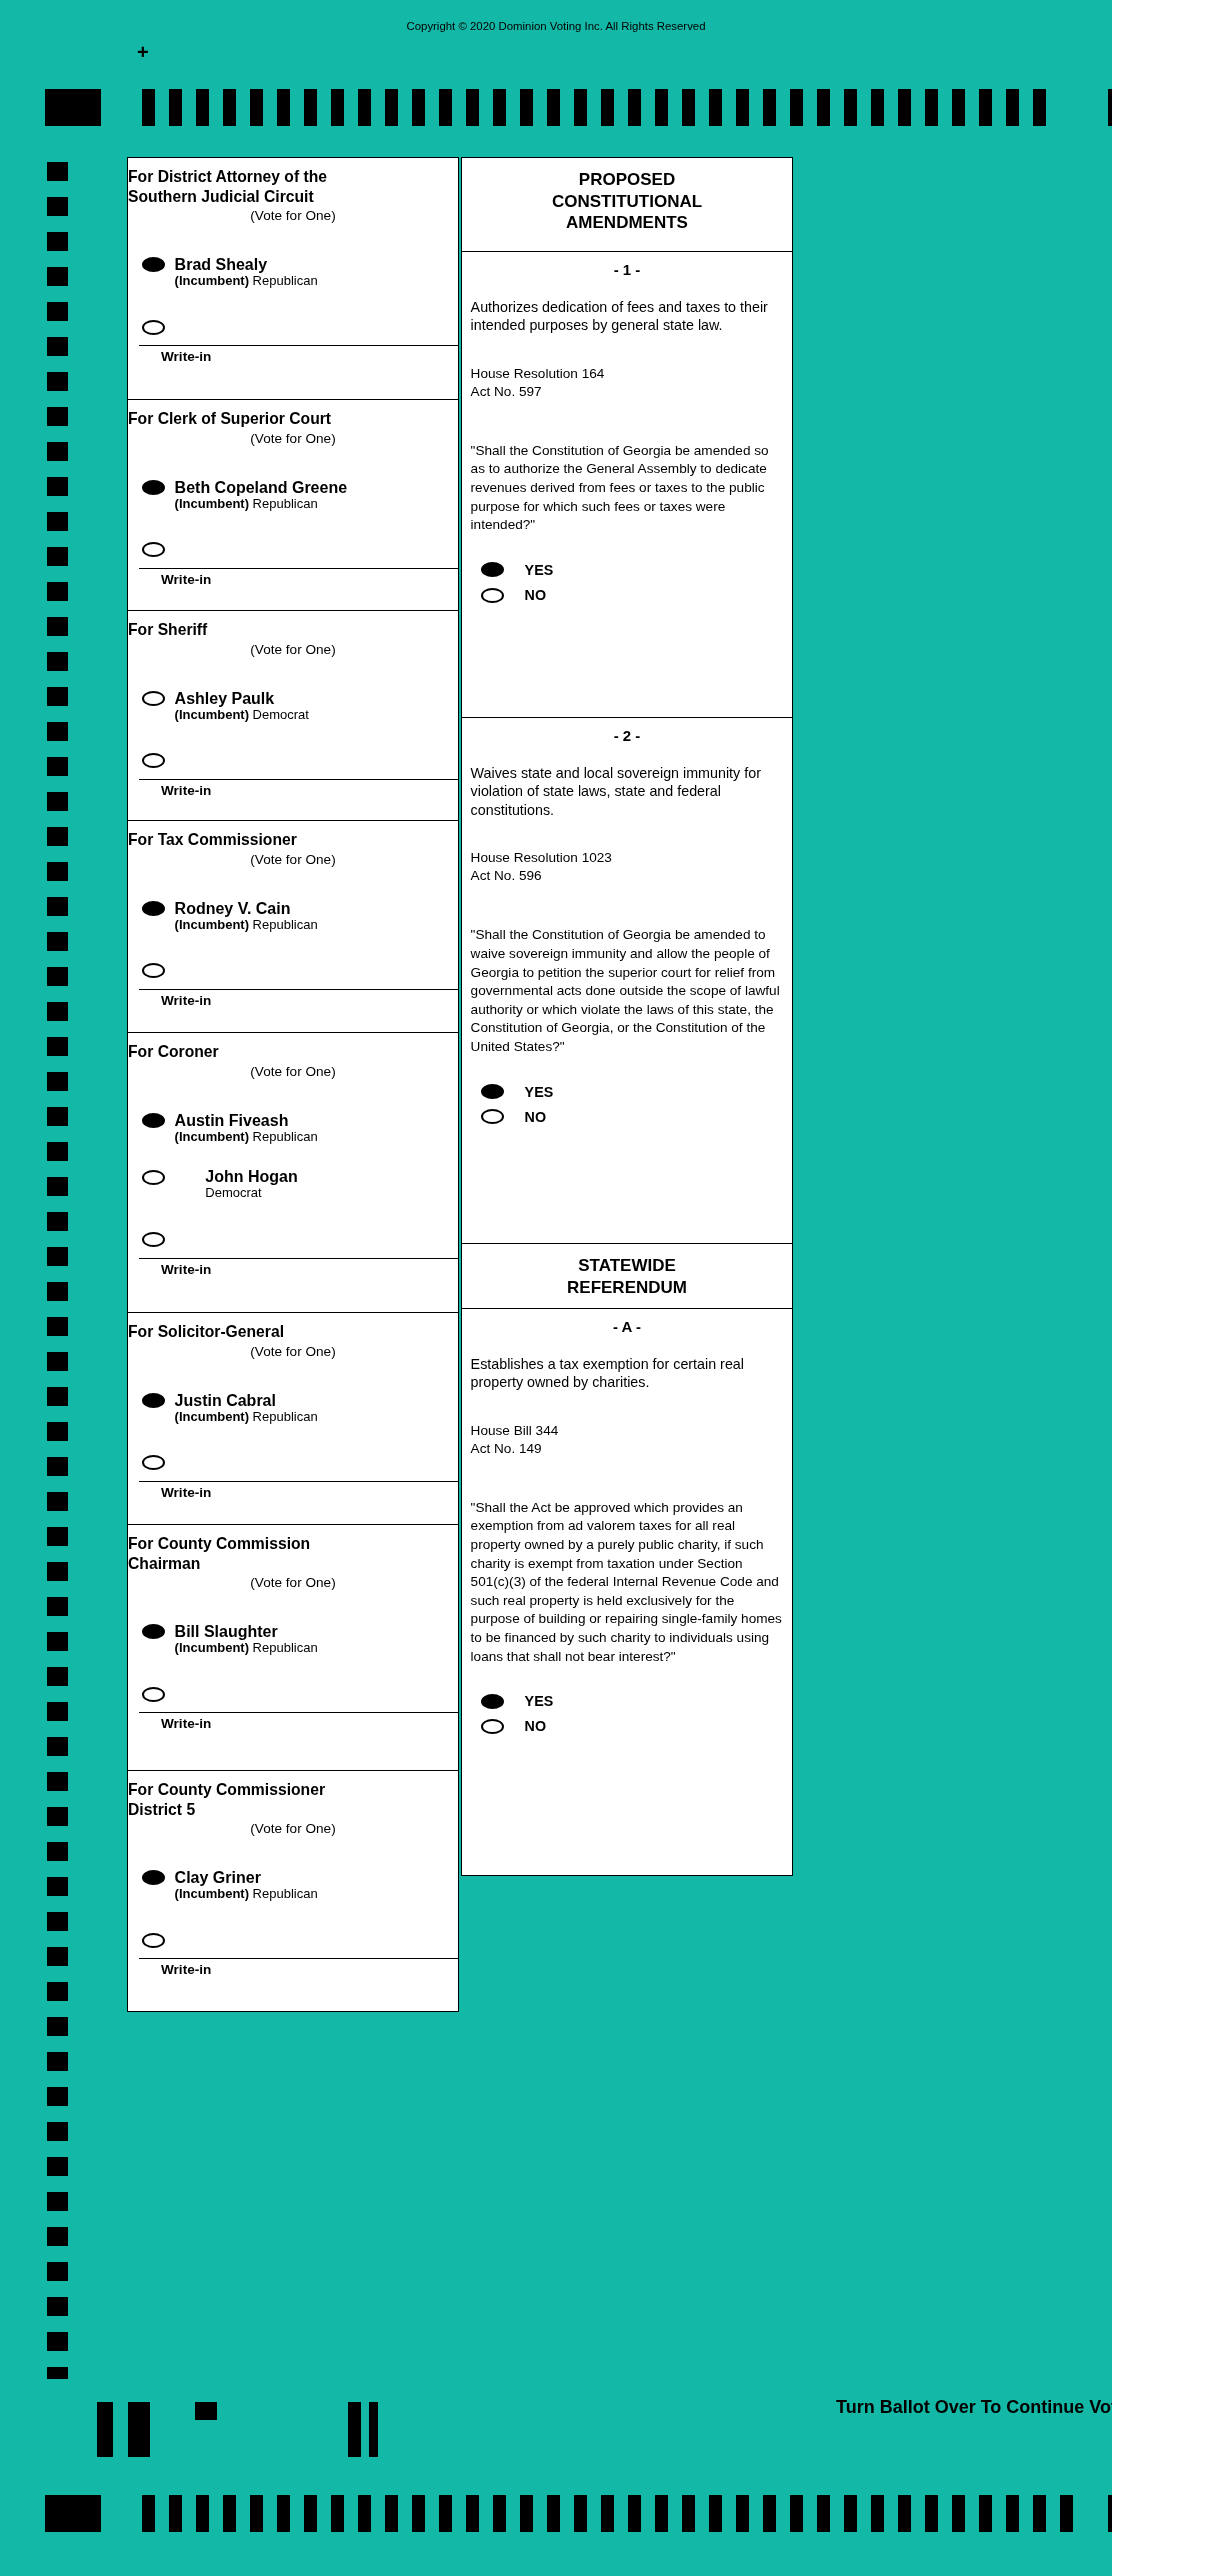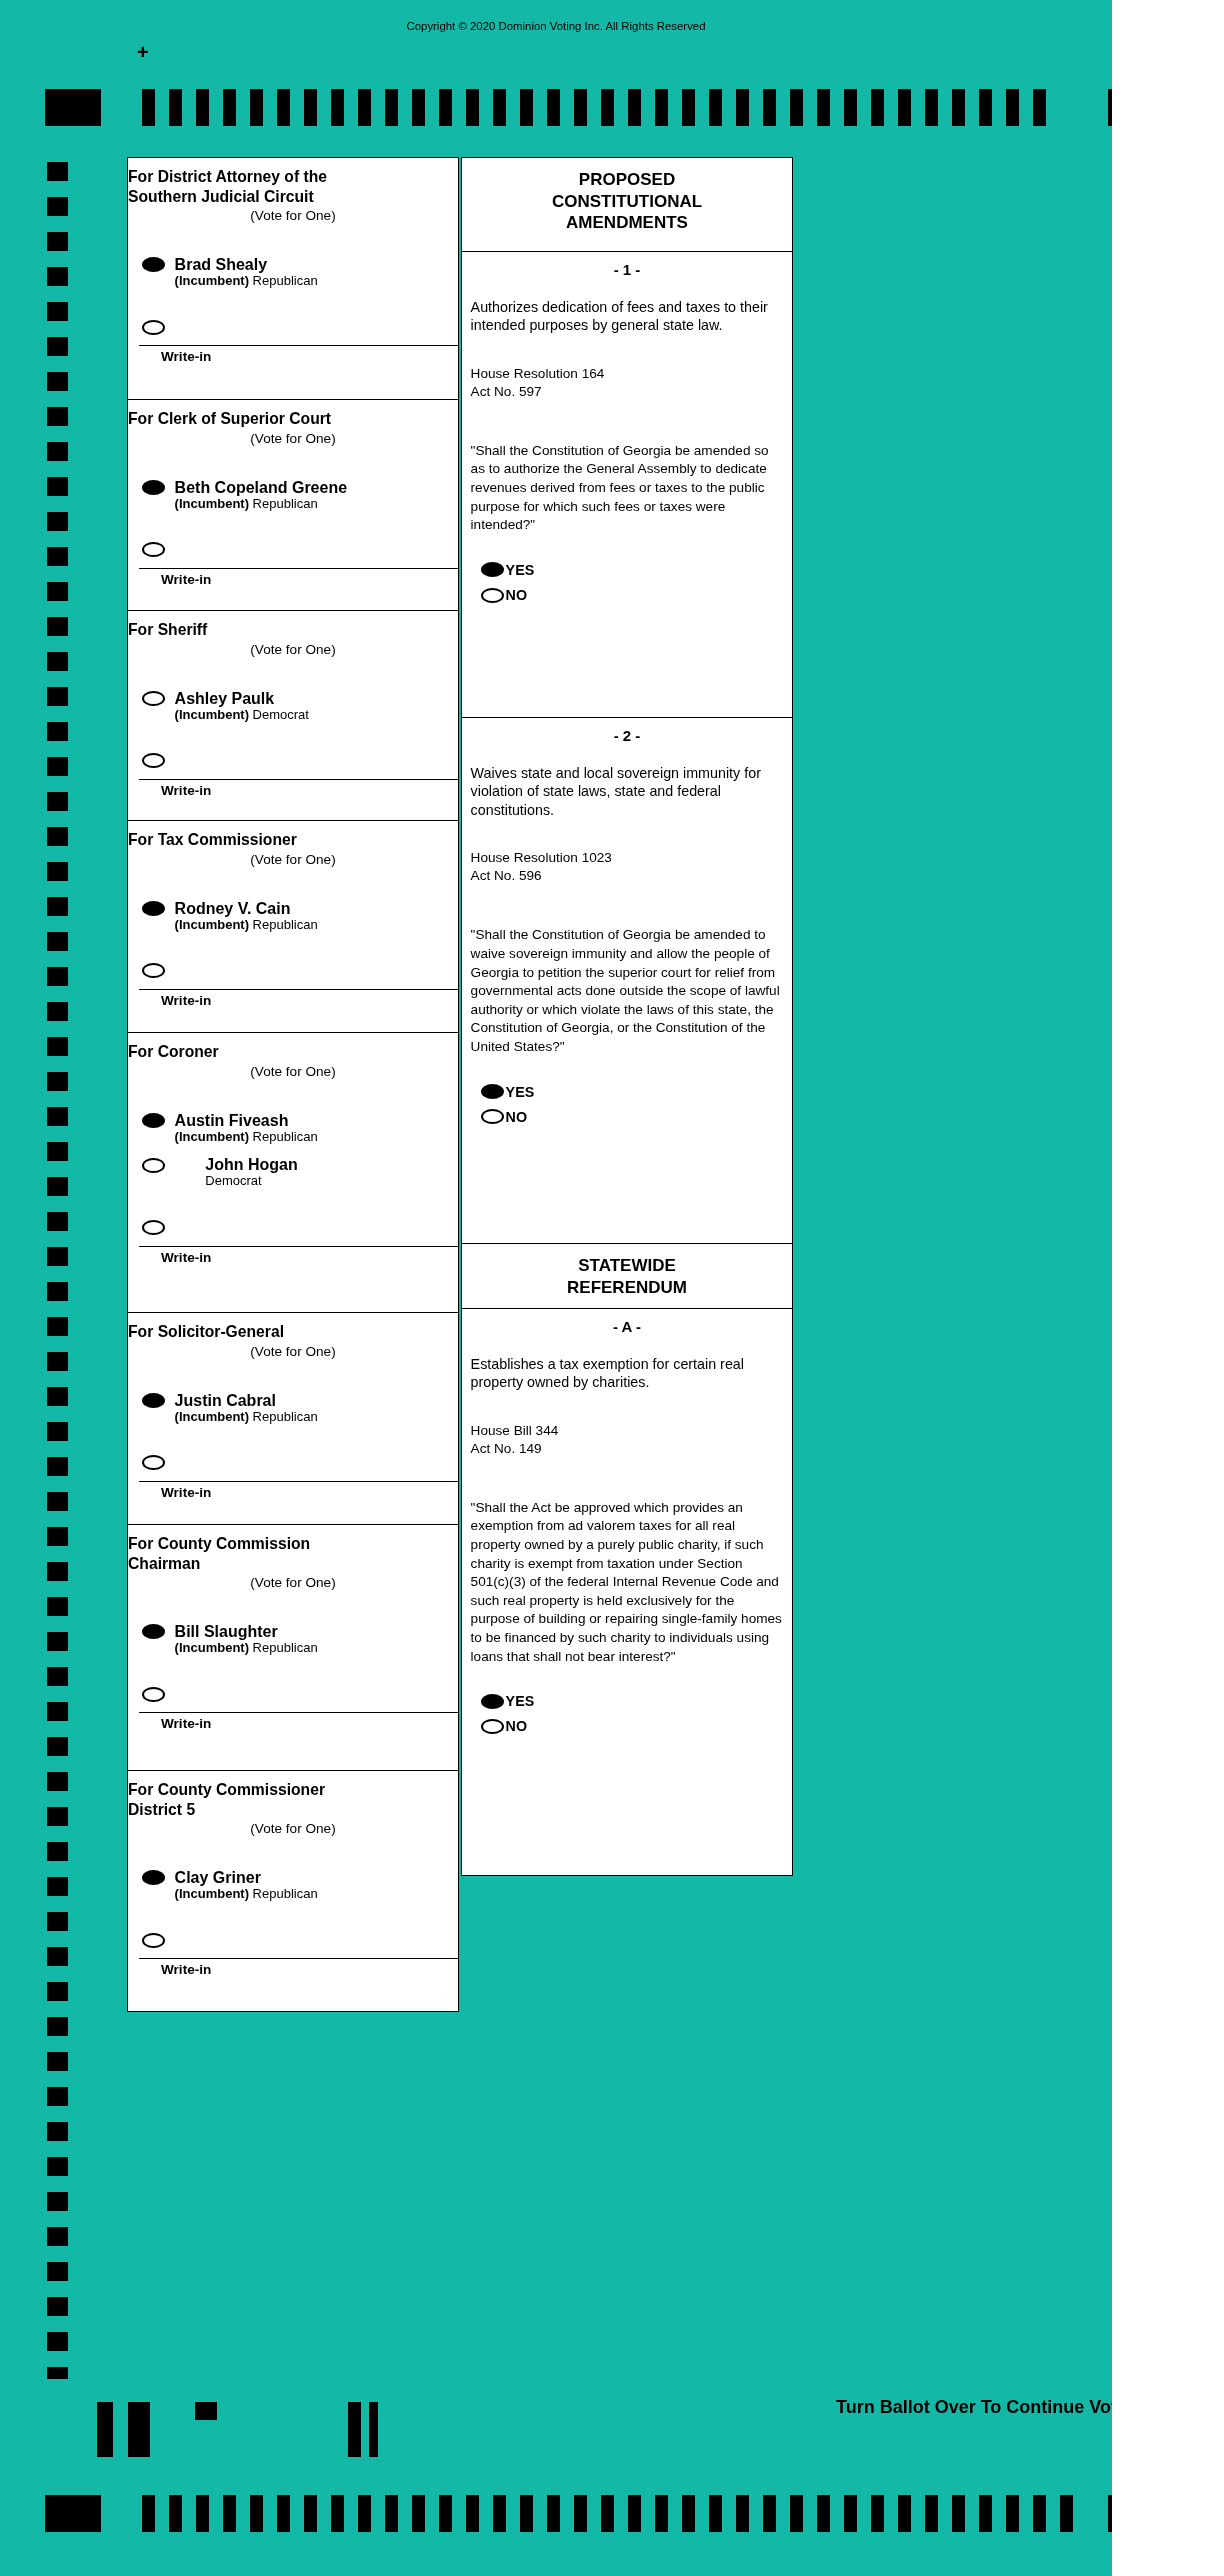--- a/index.html
+++ b/index.html
@@ -23,41 +23,41 @@
   .col { position:absolute; box-sizing:border-box; border:1.4px solid #000; background:#fff; }
   .col-left  { left:127px; top:157px; width:332px; }
   .col-right { left:461px; top:157px; width:332px; }
   
   .contest { box-sizing:border-box; border-bottom:1.4px solid #000; overflow:hidden; }
   .ct1{height:242px} .ct2{height:211px} .ct3{height:210px} .ct4{height:212px}
   .ct5{height:280px} .ct6{height:212px} .ct7{height:246px} .ct8{height:240px; border-bottom:none;}
   .c-title { font-weight:bold; font-size:15.7px; line-height:19.3px; text-align:left; padding-top:9.3px; }
   .c-vote  { font-size:13.6px; text-align:center; margin-top:2.1px; }
   .cand { display:flex; gap:9.3px; margin:33px 0 0 14.3px; }
-  .cand + .cand { margin-top:12px;gap:40px; }
+  .cand + .cand { margin-top:24px;gap:40px; }
   .bubble { display:inline-block; box-sizing:border-box; width:23px; height:15px;
             border:2.1px solid #000; border-radius:50%; background:#fff; flex:none; }
   .bubble.filled { background:#000; }
   .cand .bubble { margin-top:1.4px; }
   .cand-name  { font-weight:bold; font-size:16px; line-height:17px; }
   .cand-detail{ font-size:13px; line-height:15.7px; }
   .writein-bubble { display:block; margin:31px 0 0 14.3px; }
   .writein-line  { border-top:1.4px solid #000; margin:10.7px 0 0 11.4px; }
   .writein-label { font-weight:bold; font-size:13.6px; margin:2.9px 0 0 33px; }
   
   .rc-header { box-sizing:border-box; border-bottom:1.4px solid #000; text-align:center;
                font-weight:bold; font-size:17px; line-height:21.5px; padding-top:11.4px; }
   .rc-h1 { height:94px; } .rc-h2 { height:65px; border-top:0; }
   .measure { box-sizing:border-box; border-bottom:1.4px solid #000; overflow:hidden; }
   .m1{height:466px} .m2{height:526px} .mA{height:566px; border-bottom:none;}
   .m-num     { text-align:center; font-weight:bold; font-size:15px; margin-top:8.6px; }
   .m-summary { font-weight:normal; font-size:14.3px; line-height:18.6px; margin:20px 8.6px 0; }
   .m-refs    { font-size:13.6px; line-height:18px; margin:30px 0 0 8.6px; }
   .m-question{ font-size:13.6px; line-height:18.6px; margin:41px 8.6px 0; }
-  .choice { display:flex; align-items:center; gap:2px; margin:27px 0 0 18.6px; }
+  .choice { display:flex; align-items:center; gap:21px; margin:27px 0 0 18.6px; }
   .choice + .choice { margin-top:9.3px; }
   .choice-label { font-weight:bold; font-size:14.3px; }
   
   .turn-over { position:absolute; top:2397px; left:572px; width:572px; text-align:right;
                font-weight:bold; font-size:18px; }
   .cross-icon { position:absolute; left:1141px; top:2422px; }
 </style>
 </head>
 <body>
 

